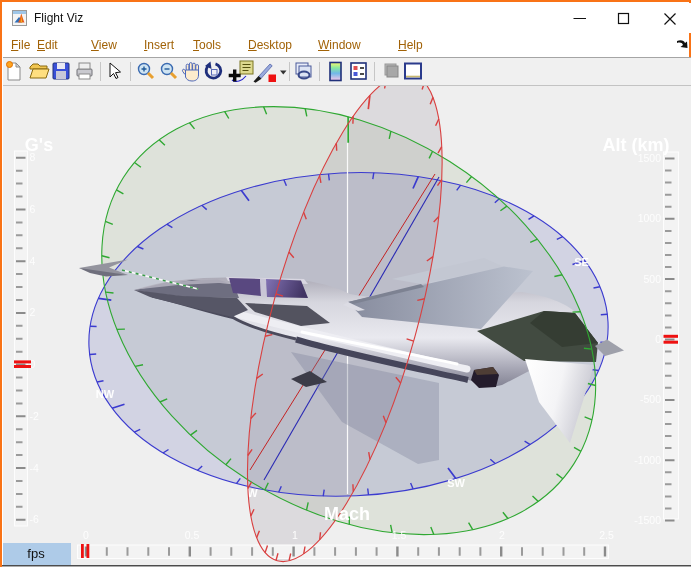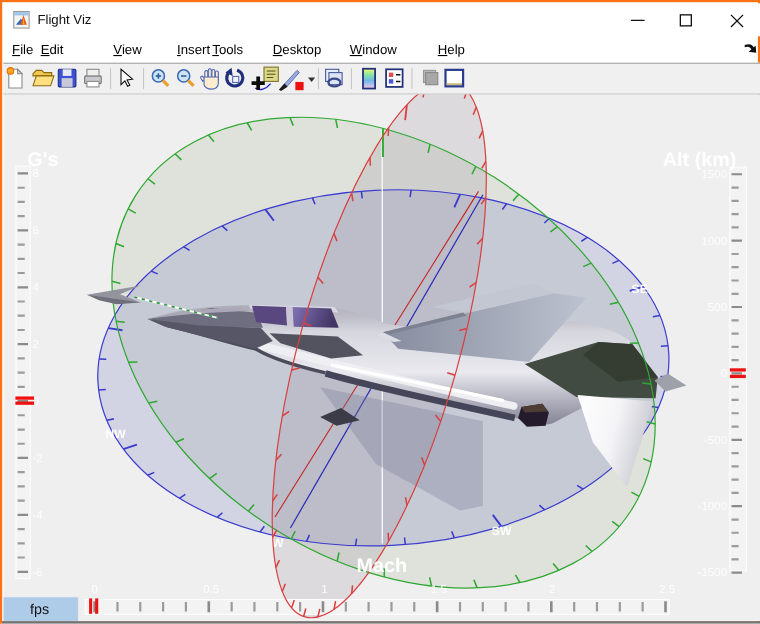--- a/index.html
+++ b/index.html
@@ -1,18 +1,18 @@
 <!DOCTYPE html>
 <html><head><meta charset="utf-8"><style>
 html,body{margin:0;padding:0;}
 body{width:691px;height:567px;overflow:hidden;font-family:"Liberation Sans",sans-serif;background:#fff;}
 #win{position:absolute;left:0;top:0;width:691px;height:567px;border:2px solid #f97316;box-sizing:border-box;}
 #title{position:absolute;left:1px;top:1px;width:689px;height:30px;background:#fff;}
 #title .txt{position:absolute;left:31px;top:8px;font-size:12px;color:#111;}
-#menu{position:absolute;left:1px;top:31px;width:684px;height:24px;background:#fff;font-size:12px;color:#000000;}
+#menu{position:absolute;left:1px;top:31px;width:684px;height:24px;background:#fff;font-size:12px;color:#a16207;}
 #menu span{position:absolute;top:5px;}
 #menu u{text-decoration:underline;}
 #tbar{position:absolute;left:1px;top:55px;width:689px;height:29px;background:#f0f0f0;border-top:1px solid #a5a5a5;border-bottom:1px solid #c3c3c3;box-sizing:border-box;}
 #plot{position:absolute;left:1px;top:84px;}
 </style></head><body>
 <div id="win">
 <div id="title">
  <svg width="691" height="30" style="position:absolute;left:0;top:0">
   <rect x="9.5" y="7.5" width="14" height="15" fill="#f4f4f4" stroke="#9a9a9a" stroke-width="1"></rect>
   <rect x="10" y="8" width="13" height="3" fill="#9ec6e8"></rect>
@@ -21,22 +21,22 @@
   <path d="M17.6,19.5 L18.3,12.5 L19.2,19.5 Z" fill="#f2b01e"></path>
   <path d="M570.5,15.5 h12.5" stroke="#111" stroke-width="1"></path>
   <rect x="615.5" y="10.5" width="10" height="10" fill="none" stroke="#111" stroke-width="1.2"></rect>
   <path d="M661.5,10.5 l11,11 M672.5,10.5 l-11,11" stroke="#111" stroke-width="1.2"></path>
  </svg>
  <div class="txt">Flight Viz</div>
 </div>
 <div id="menu">
  <span style="left:8px"><u>F</u>ile</span>
  <span style="left:34px"><u>E</u>dit</span>
- <span style="left:100px"><u>V</u>iew</span>
- <span style="left:158px"><u>I</u>nsert</span>
+ <span style="left:88px"><u>V</u>iew</span>
+ <span style="left:141px"><u>I</u>nsert</span>
  <span style="left:190px"><u>T</u>ools</span>
  <span style="left:245px"><u>D</u>esktop</span>
  <span style="left:315px"><u>W</u>indow</span>
  <span style="left:395px"><u>H</u>elp</span>
  <svg width="16" height="12" style="position:absolute;left:672px;top:6px">
    <path d="M2,2 C6,0.5 9,1.5 10,4 L12,2.5 L12.5,9 L5.5,8 L8,6 C7,3.5 5,3 2,4 Z" fill="#111"></path>
  </svg>
 </div>
 <div id="tbar">
 <svg width="689" height="27" style="position:absolute;left:0;top:0">

